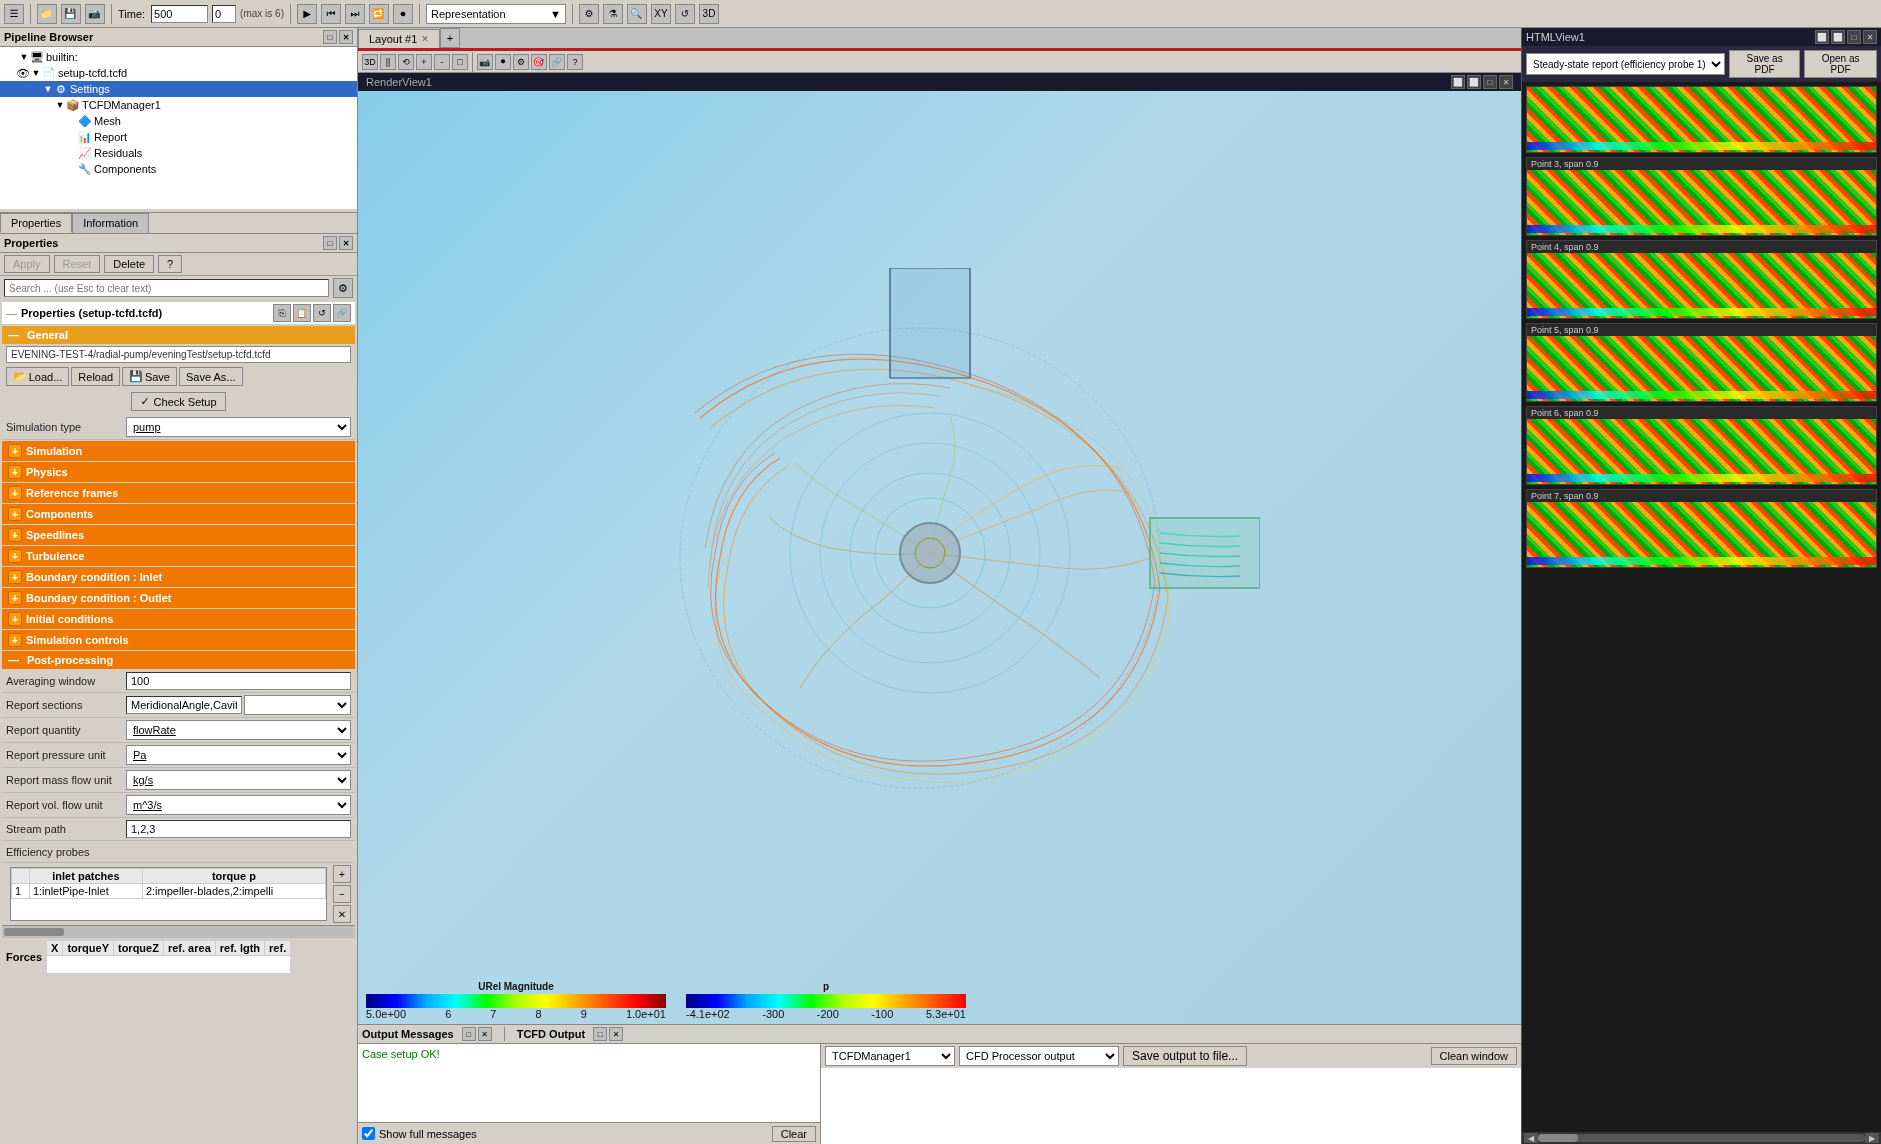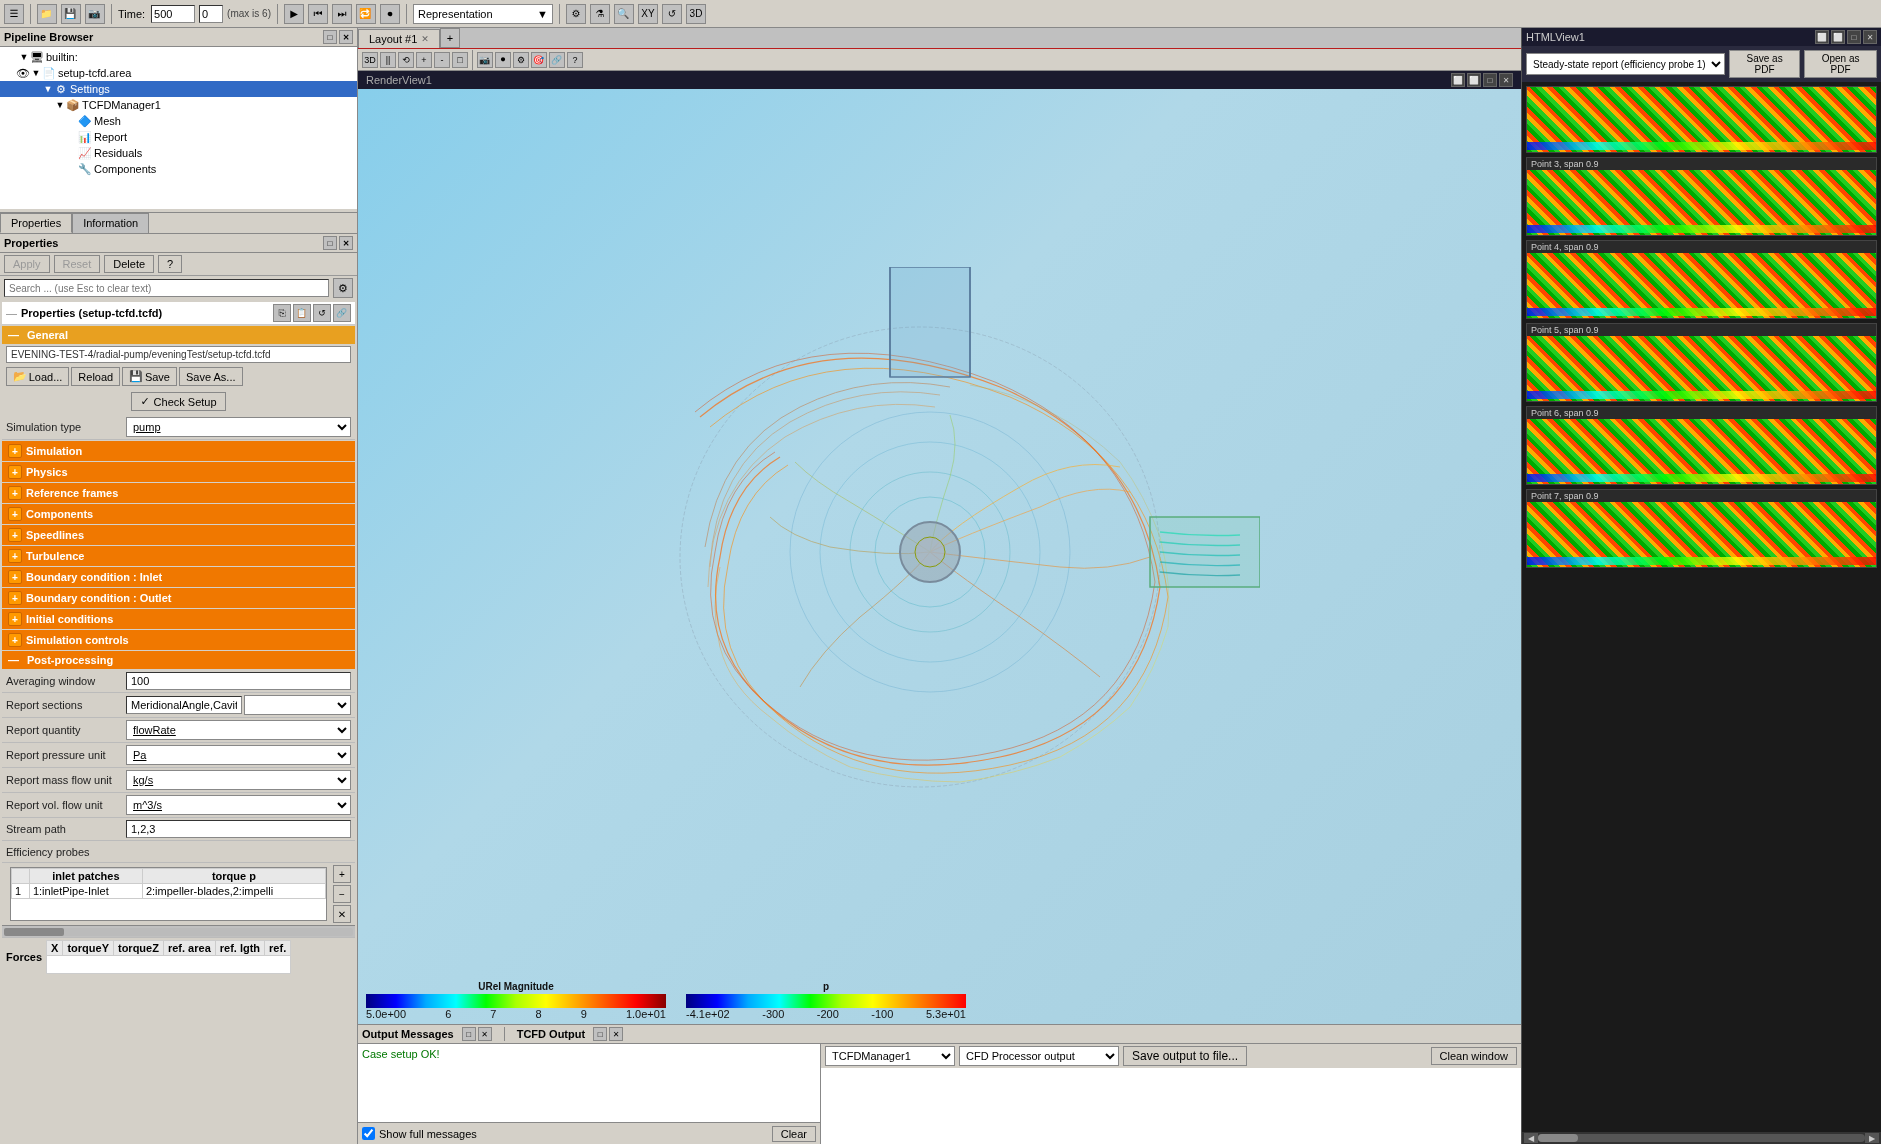--- a/index.html
+++ b/index.html
@@ -18,21 +18,21 @@
     }
     .toolbar-icon {
       width: 20px; height: 20px;
       background: #c0c0c0;
       border: 1px solid #888;
       display: inline-flex; align-items: center; justify-content: center;
       font-size: 10px; cursor: pointer;
     }
     .toolbar-sep { width: 1px; height: 20px; background: #888; margin: 0 2px; }
     .time-label { font-size: 11px; margin-right: 2px; }
-    .time-input { width: 44px; height: 18px; border: 1px inset #888; background: white; padding: 0 2px; }
+    .time-input { width: 57px; height: 18px; border: 1px inset #888; background: white; padding: 0 2px; }
     .time-max { font-size: 10px; color: #444; }
     .repr-dropdown {
       width: 140px; height: 20px; border: 1px solid #888; background: white;
       display: flex; align-items: center; justify-content: space-between; padding: 0 4px;
     }
 
     
     .main-area {
       display: flex;
       flex: 1;
@@ -266,21 +266,21 @@
       flex: 1;
       display: flex;
       flex-direction: column;
       overflow: hidden;
     }
 
     .tab-bar-area {
       display: flex;
       align-items: center;
       background: #c0c0c0;
-      border-bottom: 1px solid #b91c1c;
+      border-bottom: 3px solid #b91c1c;
       flex-shrink: 0;
     }
     .layout-tab {
       padding: 3px 10px;
       background: #d4d0c8;
       border: 1px solid #888;
       border-bottom: none;
       cursor: pointer;
       font-size: 11px;
       display: flex; align-items: center; gap: 4px;
@@ -638,21 +638,21 @@
           <span class="eye-col"></span>
           <span class="tree-expand">▼</span>
           <span class="tree-icon">🖥</span>
           <span class="tree-label">builtin:</span>
         </div>
 
         <div class="tree-item indent-1">
           <span class="eye-col">👁</span>
           <span class="tree-expand">▼</span>
           <span class="tree-icon">📄</span>
-          <span class="tree-label">setup-tcfd.area</span>
+          <span class="tree-label">setup-tcfd.tcfd</span>
         </div>
 
         <div class="tree-item indent-2 selected">
           <span class="eye-col"></span>
           <span class="tree-expand">▼</span>
           <span class="tree-icon">⚙</span>
           <span class="tree-label">Settings</span>
         </div>
 
         <div class="tree-item indent-3">

